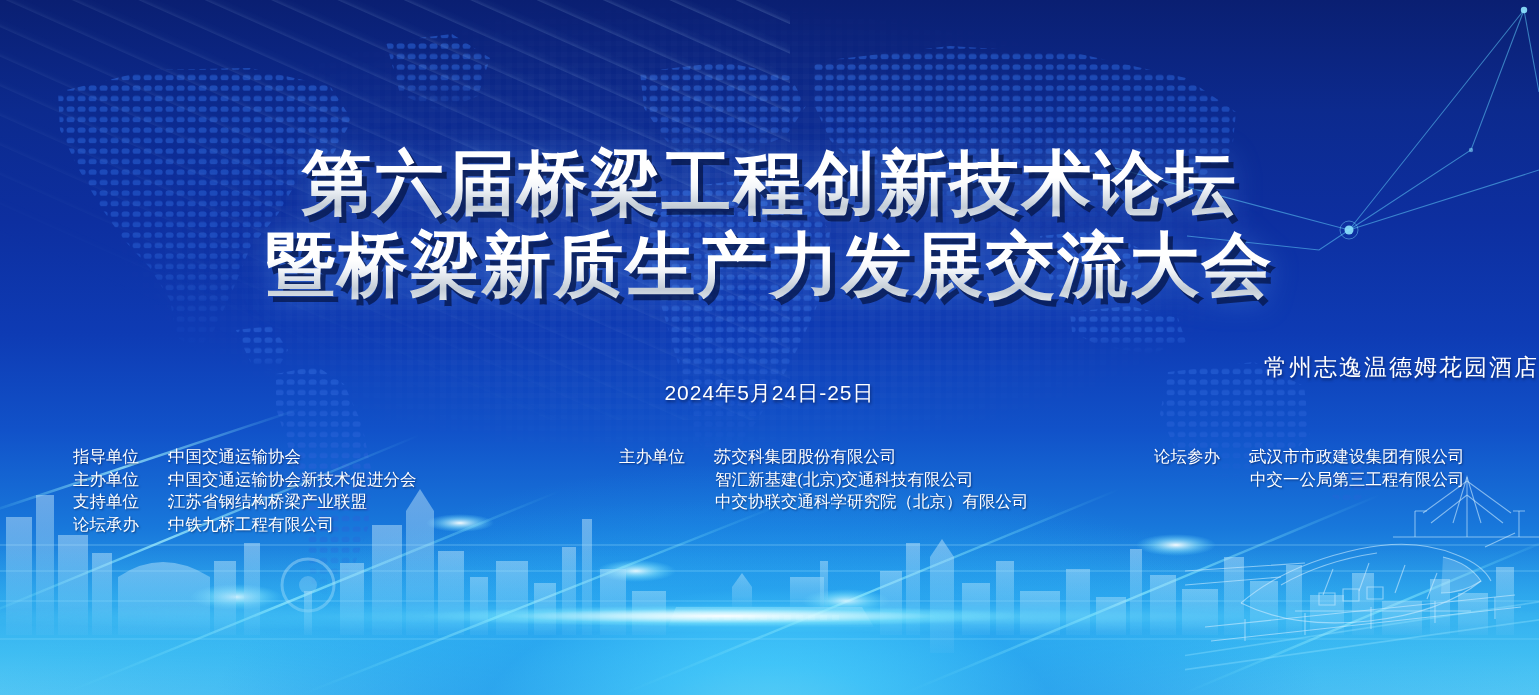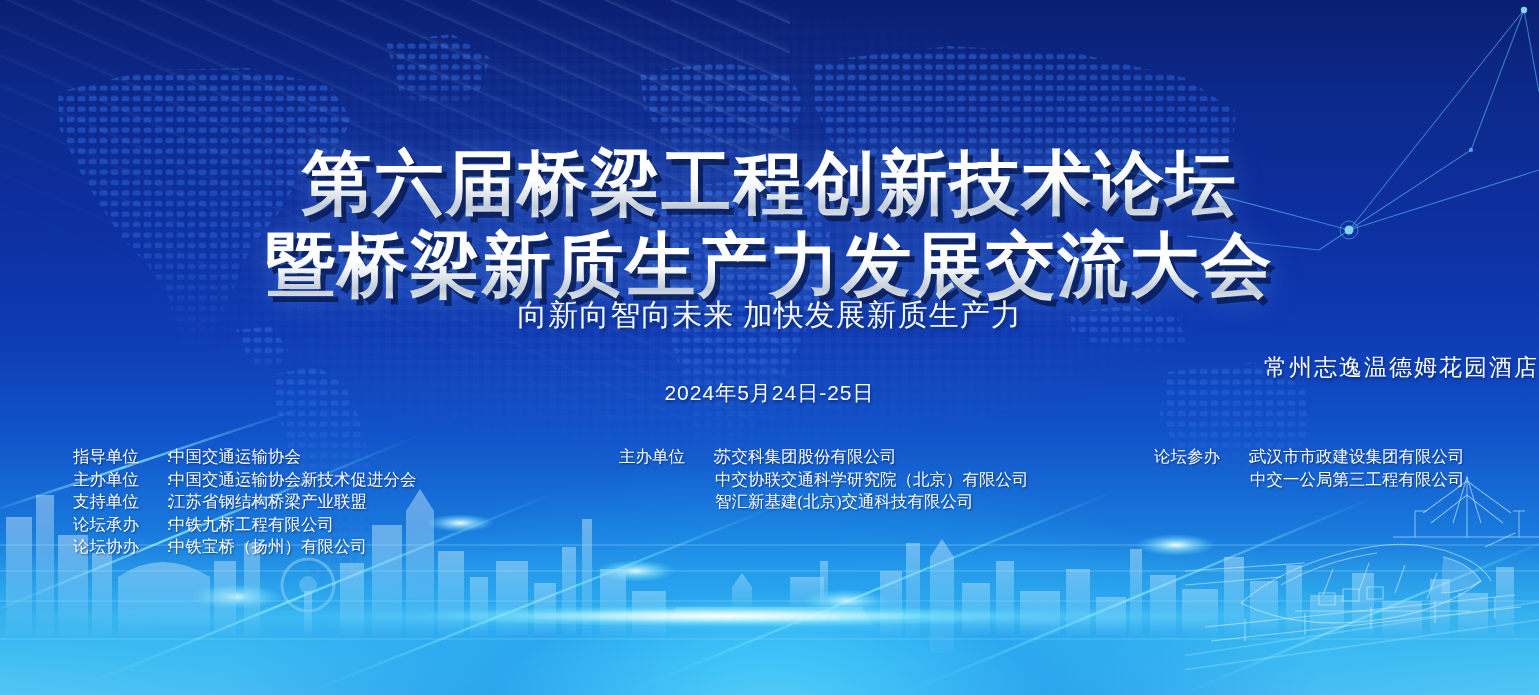--- a/index.html
+++ b/index.html
@@ -353,21 +353,20 @@
     </g>
   </svg>
 
   <div class="content">
 
     <div class="title-block">
       <div class="title-line">第六届桥梁工程创新技术论坛</div>
       <div class="title-line">暨桥梁新质生产力发展交流大会</div>
     </div>
 
-    <div class="slogan">向新向智向未来 加快发展新质生产力</div>
 
     <div class="venue">常州志逸温德姆花园酒店</div>
     <div class="dates">2024年5月24日-25日</div>
 
     <div class="orgs">
 
       <div class="col col-left">
         <div class="org-row">
           <span class="org-label">指导单位</span>
           <span class="org-sep">：</span>
@@ -381,43 +380,38 @@
         <div class="org-row">
           <span class="org-label">支持单位</span>
           <span class="org-sep">：</span>
           <span class="org-value">江苏省钢结构桥梁产业联盟</span>
         </div>
         <div class="org-row">
           <span class="org-label">论坛承办</span>
           <span class="org-sep">：</span>
           <span class="org-value">中铁九桥工程有限公司</span>
         </div>
-        <div class="org-row">
-          <span class="org-label">论坛协办</span>
-          <span class="org-sep">：</span>
-          <span class="org-value">中铁宝桥（扬州）有限公司</span>
-        </div>
       </div>
 
       <div class="col col-mid">
         <div class="org-row">
           <span class="org-label">主办单位</span>
           <span class="org-sep">：</span>
           <span class="org-value">苏交科集团股份有限公司</span>
+        </div>
+        <div class="org-row">
+          <span class="org-label blank">承办单位</span>
+          <span class="org-sep">&nbsp;</span>
+          <span class="org-value">智汇新基建(北京)交通科技有限公司</span>
         </div>
         <div class="org-row">
           <span class="org-label blank">承办单位</span>
           <span class="org-sep">&nbsp;</span>
           <span class="org-value">中交协联交通科学研究院（北京）有限公司</span>
         </div>
-        <div class="org-row">
-          <span class="org-label blank">承办单位</span>
-          <span class="org-sep">&nbsp;</span>
-          <span class="org-value">智汇新基建(北京)交通科技有限公司</span>
-        </div>
       </div>
 
       <div class="col col-right">
         <div class="org-row">
           <span class="org-label">论坛参办</span>
           <span class="org-sep">：</span>
           <span class="org-value">武汉市市政建设集团有限公司</span>
         </div>
         <div class="org-row">
           <span class="org-label blank">论坛参办</span>

